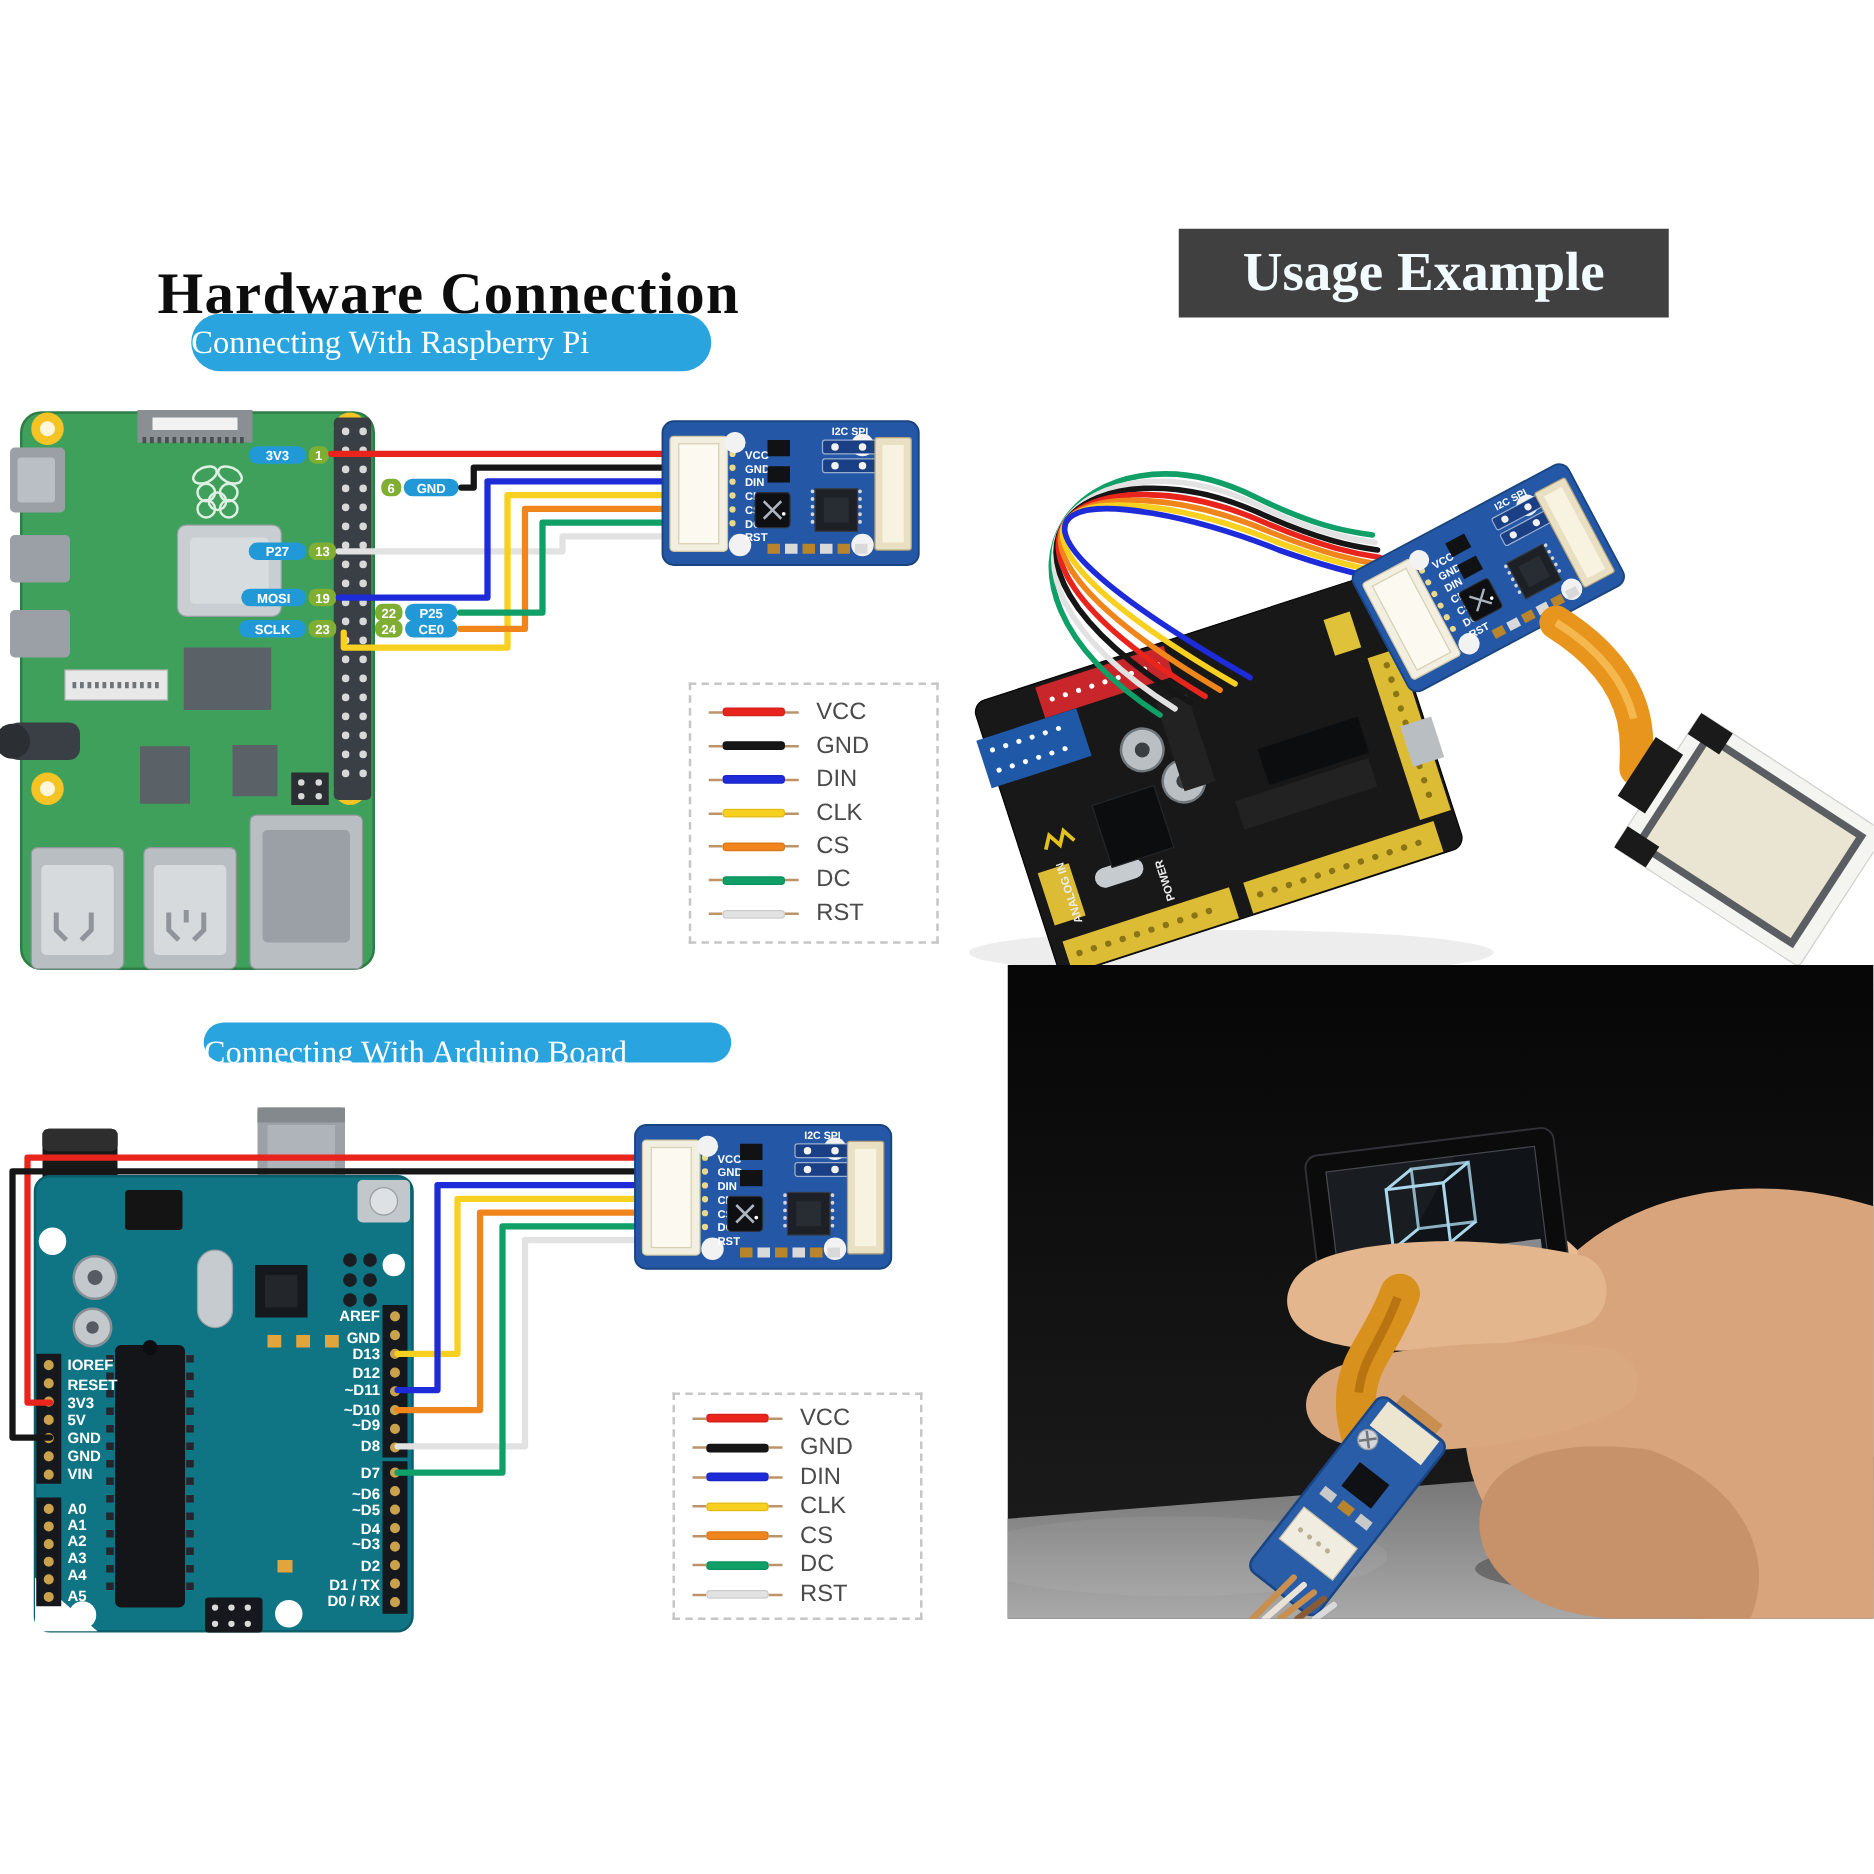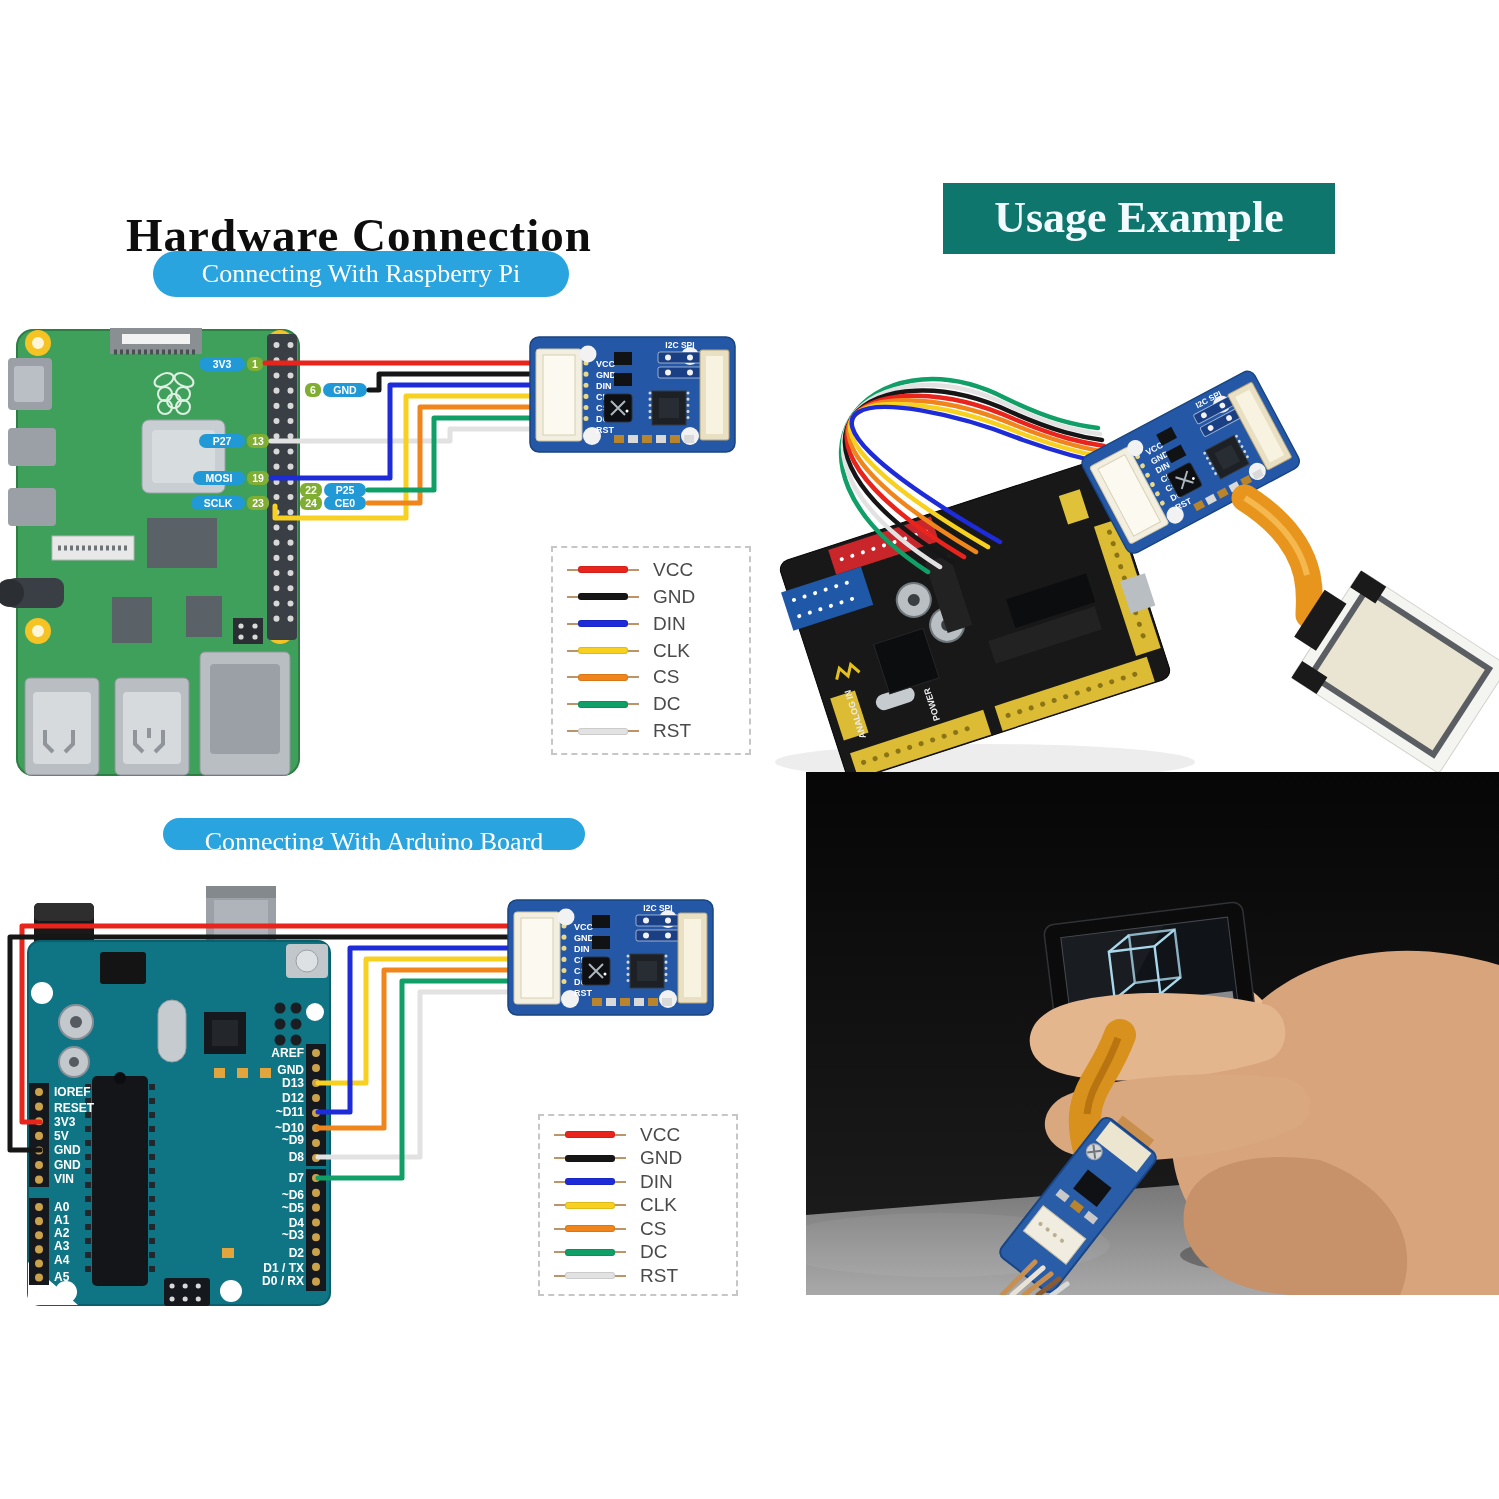--- a/index.html
+++ b/index.html
@@ -2,24 +2,24 @@
 <html><head>
 <meta charset="utf-8">
 <style>
   html,body{margin:0;padding:0;background:#ffffff;}
   #stage{position:relative;width:1499px;height:1499px;background:#ffffff;overflow:hidden;
          font-family:"Liberation Sans",sans-serif;}
   #art{position:absolute;left:0;top:0;}
   .h-title{position:absolute;left:126px;top:176px;font:bold 47px "Liberation Serif",serif;
            color:#0d0d0d;letter-spacing:1px;margin-top:32px;}
   .pill{position:absolute;background:#29a4de;color:#fff;font:26px "Liberation Serif",serif;
-        text-align:center;border-radius:24px;}
+        text-align:left;border-radius:24px;}
   .pill.r1{left:153px;top:251px;width:416px;height:46px;line-height:45px;}
   .pill.r2{left:163px;top:818px;width:422px;height:32px;line-height:47px;border-radius:25px;text-decoration:underline;}
-  .usage{position:absolute;left:943px;top:183px;width:392px;height:71px;background:#0f766e;
+  .usage{position:absolute;left:943px;top:183px;width:392px;height:71px;background:#404040;
          color:#f2fbff;font:bold 44px "Liberation Serif",serif;text-align:center;line-height:70px;}
   .legend{position:absolute;border:2px dashed #c6c6c6;background:#fff;box-sizing:border-box;
           display:flex;flex-direction:column;justify-content:space-evenly;padding:6px 14px;}
   .legend.l1{left:551px;top:546px;width:200px;height:209px;}
   .legend.l2{left:538px;top:1114px;width:200px;height:182px;}
   .lrow{display:flex;align-items:center;gap:14px;}
   .wirebar{display:flex;align-items:center;width:72px;flex:0 0 72px;}
   .wirebar::before,.wirebar::after{content:"";flex:1;height:2px;background:#bd9368;}
   .wirebar .bar{width:50px;height:7px;border-radius:3px;box-shadow:inset 0 0 0 1px rgba(0,0,0,0.10);}
   .lrow .lab{font-size:19px;color:#4a4a4a;}

